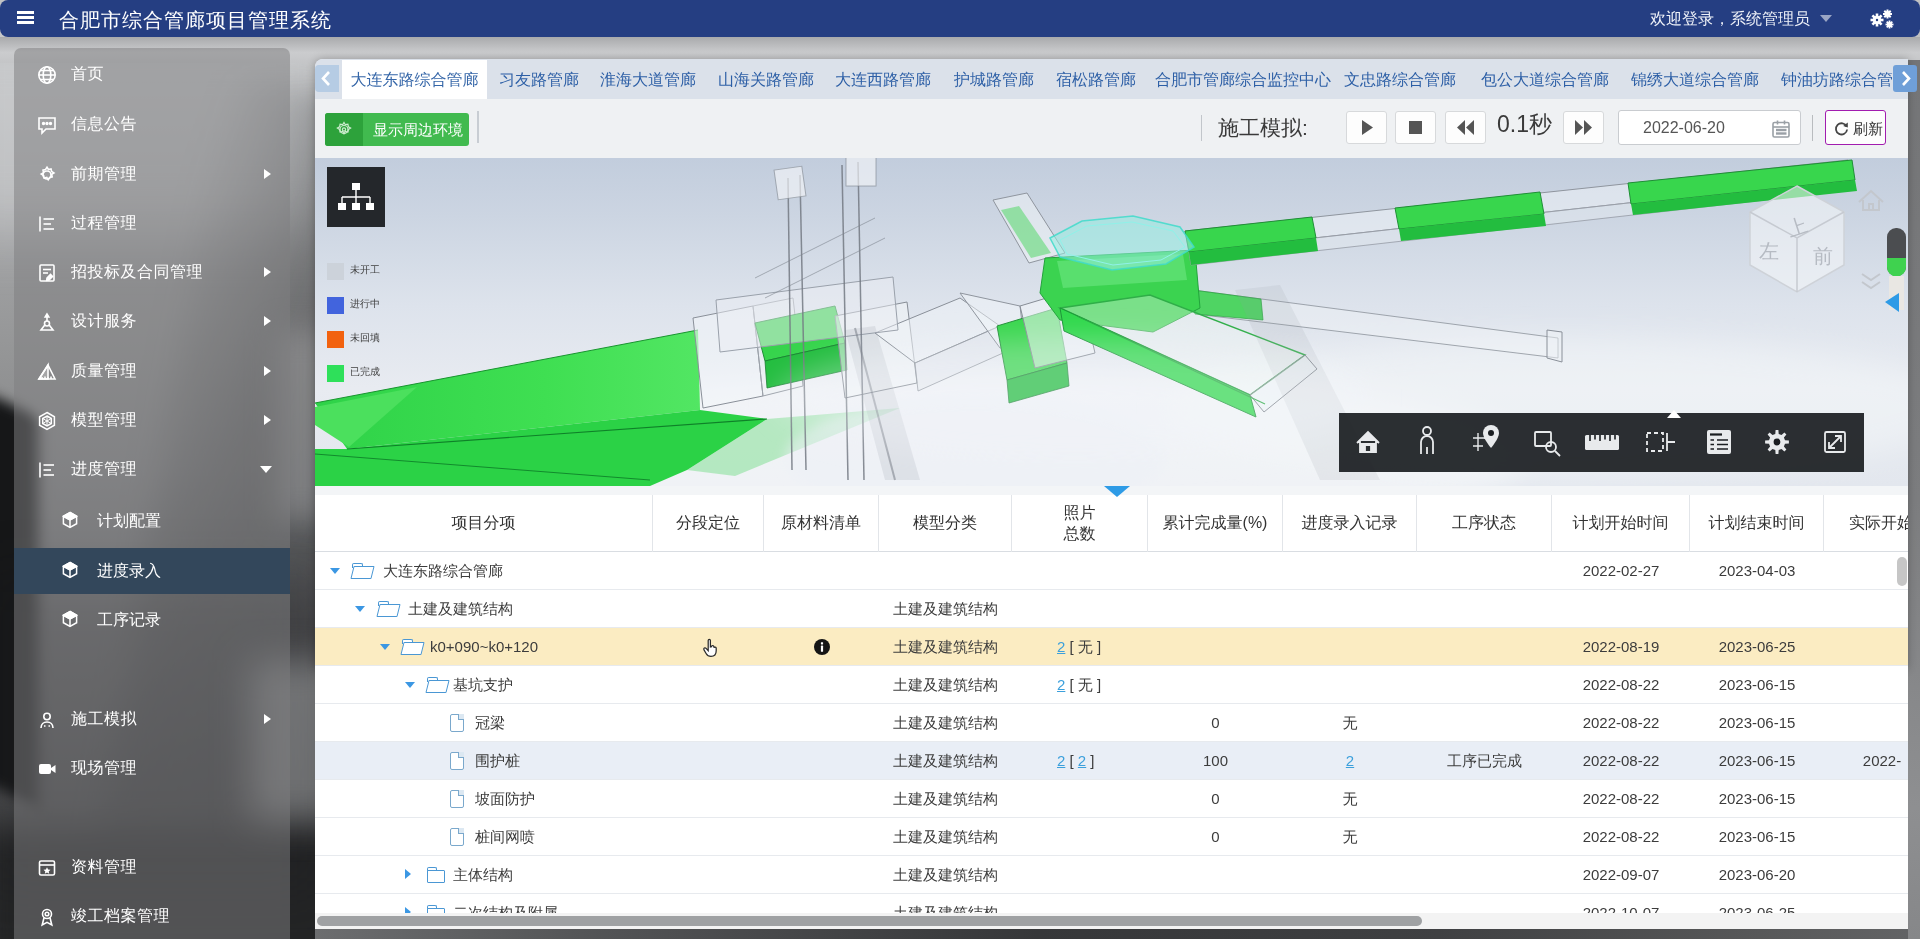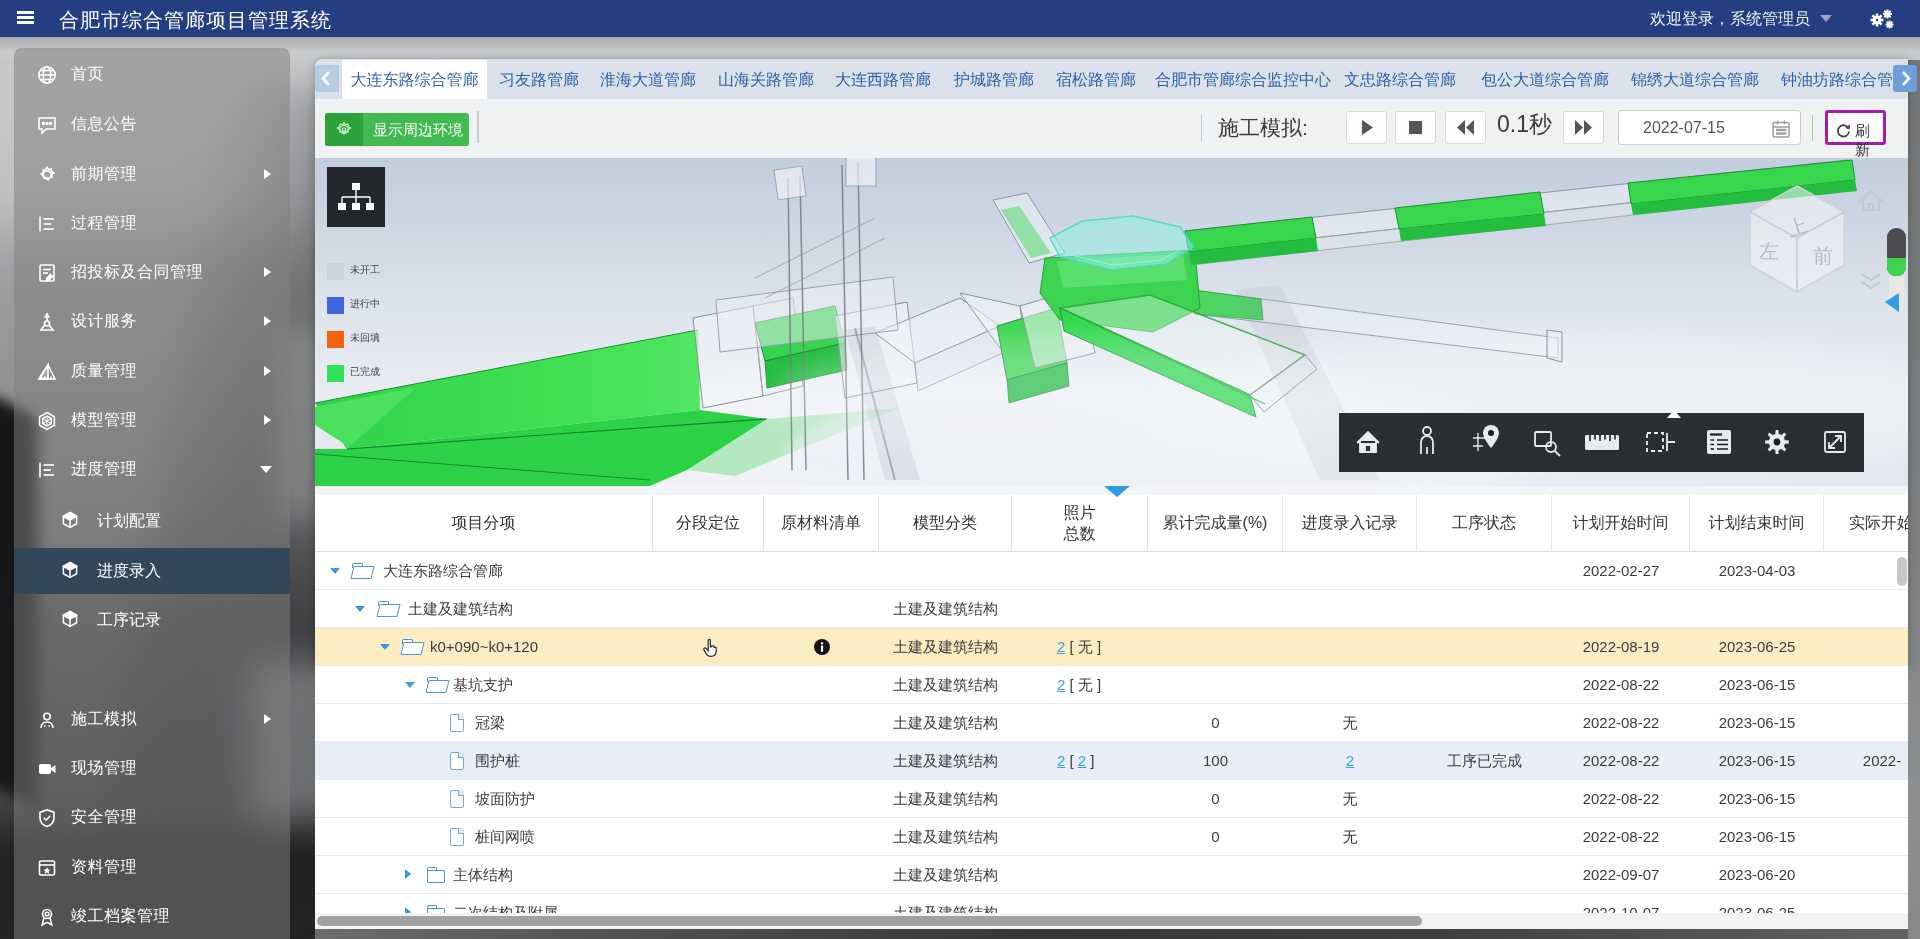--- a/index.html
+++ b/index.html
@@ -19,21 +19,21 @@
 #backdrop .dbotl { position:absolute; left:-20px; top:830px; width:370px; height:130px; background:#232425; filter:blur(16px); }
 #backdrop .dlow { position:absolute; left:-10px; top:575px; width:330px; height:320px; background:rgba(28,29,31,0.28); filter:blur(26px); }
 #backdrop .lblob2 { position:absolute; left:278px; top:330px; width:46px; height:190px; background:rgba(158,159,161,0.55); filter:blur(15px); }
 #backdrop .lblob { position:absolute; left:250px; top:660px; width:90px; height:160px; background:rgba(150,151,153,0.6); filter:blur(18px); }
 #backdrop .bshape4 { position:absolute; left:315px; top:929px; width:1605px; height:10px;
   background:linear-gradient(90deg,#6c6d6f 0%, #525355 18%, #363739 45%, #3f4042 70%, #575859 90%, #636466 100%); }
 #backdrop .bshape5 { position:absolute; left:1908px; top:60px; width:12px; height:879px;
   background:linear-gradient(180deg,#747577 0%, #7c7d7f 50%, #8e8f91 85%, #868789 100%); }
 
 
-#header { left:0; top:0; width:1920px; height:37px; background:#253e82; color:#fff; z-index:30; }
+#header { left:0; top:0; width:1920px; height:37px; background:#253e82; color:#fff; z-index:30;border-radius:8px; }
 #header .burger { position:absolute; left:17px; top:11px; width:17px; height:14px; }
 #header .burger i { position:absolute; left:0; width:17px; height:3px; background:#fff; }
 #header .title { position:absolute; left:59px; top:7px; font-size:20px; letter-spacing:1px; color:#fff; }
 #header .welcome { position:absolute; left:1650px; top:9px; font-size:16px; color:#eef1f8; }
 #header .caret { position:absolute; left:1820px; top:15px; width:0; height:0; border:6px solid transparent; border-top:7px solid #9aa5c4; }
 #header .gears { position:absolute; left:1868px; top:7px; }
 
 
 #sidebar { left:14px; top:48px; width:276px; height:891px; background:rgba(126,127,129,0.52); border-radius:7px 7px 0 0; z-index:20; color:#fff; }
 .mi { position:absolute; left:0; width:276px; height:49px; }
@@ -61,21 +61,21 @@
 #greenbtn { position:absolute; left:10px; top:14px; width:144px; height:33px; background:#41ba4f; border-radius:3px; color:#fff; }
 #greenbtn .gic { position:absolute; left:0; top:0; width:38px; height:33px; background:#2da23b; border-radius:3px 0 0 3px; }
 #greenbtn .gtx { position:absolute; left:48px; top:8px; font-size:15px; }
 #toolrow .vsep { position:absolute; left:162px; top:12px; width:2px; height:32px; background:#c8cdd3; }
 #simlabel { position:absolute; left:903px; top:15px; font-size:21px; color:#3a3a3a; }
 .tbtn { position:absolute; top:12px; width:41px; height:33px; background:#fdfdfd; border:1px solid #d7d9db; border-radius:3px; }
 #speedtx { position:absolute; left:1182px; top:10px; font-size:23px; color:#3a3a3a; }
 #datebox { position:absolute; left:1303px; top:11px; width:183px; height:35px; background:#fff; border:1px solid #c9ccd0; border-radius:3px; }
 #datebox .dtx { position:absolute; left:24px; top:8px; font-size:16px; color:#555; }
 #toolrow .vsep2 { position:absolute; left:1497px; top:16px; width:1px; height:26px; background:#b9bcbf; }
-#refreshbtn { position:absolute; left:1510px; top:11px; width:61px; height:35px; background:#fdfdfd; border:3px solid #a21caf; border-radius:3px; }
+#refreshbtn { position:absolute; left:1510px; top:11px; width:61px; height:35px; background:#fdfdfd; border:1px solid #a21caf; border-radius:3px; }
 #refreshbtn .rtx { position:absolute; left:27px; top:9px; font-size:15px; color:#333; }
 
 
 #viewport { position:absolute; left:0; top:99px; width:1593px; height:328px; overflow:hidden;
   background:linear-gradient(180deg,#c2cddd 0%, #ccd5e2 18%, #dde3ec 45%, #e8ebf1 70%, #e3e7ee 100%); }
 
 
 .lgd { position:absolute; left:12px; width:200px; height:17px; }
 .lgd .sw { position:absolute; left:0; top:0; width:17px; height:17px; }
 .lgd .lt { position:absolute; left:23px; top:0px; font-size:10px; color:#3f3f3f; }
@@ -301,27 +301,20 @@
       <div class="tx">施工模拟</div>
       <div class="arr"></div>
     </div>
   <div class="mi" style="top:696px">
       <div class="ic"><svg width="22" height="22" viewBox="0 0 22 22" fill="#fff">
           <rect x="3" y="6" width="12" height="10" rx="2"></rect>
           <path d="M15 10 l4.5-3 v8 L15 12 z"></path>
         </svg></div>
       <div class="tx">现场管理</div>
     </div>
-  <div class="mi" style="top:745px">
-      <div class="ic"><svg width="22" height="22" viewBox="0 0 22 22" fill="none" stroke="#fff" stroke-width="1.6">
-          <path d="M11 2.8 l7 2.6 v5.4 c0 4.4-3 7.4-7 8.7 -4-1.3-7-4.3-7-8.7 V5.4 z"></path>
-          <path d="M7.8 10.8 l2.3 2.4 4.2-4.4"></path>
-        </svg></div>
-      <div class="tx">安全管理</div>
-    </div>
   <div class="mi" style="top:795px">
       <div class="ic"><svg width="22" height="22" viewBox="0 0 22 22" fill="none" stroke="#fff" stroke-width="1.6">
           <rect x="3.5" y="4" width="15" height="14" rx="1.5"></rect>
           <path d="M3.5 8 h15"></path>
           <path d="M11 10.2 l1.1 2.2 2.4.3 -1.8 1.7 .5 2.4 -2.2-1.2 -2.2 1.2 .5-2.4 -1.8-1.7 2.4-.3 z" fill="#fff" stroke="none"></path>
         </svg></div>
       <div class="tx">资料管理</div>
     </div>
   <div class="mi" style="top:844px">
       <div class="ic"><svg width="22" height="22" viewBox="0 0 22 22" fill="none" stroke="#fff" stroke-width="1.6">
@@ -375,21 +368,21 @@
     <div class="tbtn" style="left:1130px;"><svg width="39" height="31">
           <polygon points="19,8 19,23 11,15.5" fill="#555"></polygon>
           <polygon points="28,8 28,23 20,15.5" fill="#555"></polygon>
         </svg></div>
     <div id="speedtx">0.1秒</div>
     <div class="tbtn" style="left:1248px;"><svg width="39" height="31">
           <polygon points="11,8 11,23 19,15.5" fill="#555"></polygon>
           <polygon points="20,8 20,23 28,15.5" fill="#555"></polygon>
         </svg></div>
     <div id="datebox">
-        <div class="dtx">2022-07-15</div>
+        <div class="dtx">2022-06-20</div>
         <svg style="position:absolute;left:152px;top:8px" width="20" height="20" viewBox="0 0 20 20" fill="none" stroke="#9aa0a6" stroke-width="1.6">
           <rect x="2" y="3.5" width="16" height="14.5" rx="1.5"></rect>
           <line x1="2" y1="8" x2="18" y2="8"></line>
           <line x1="6.5" y1="1.5" x2="6.5" y2="5.5"></line>
           <line x1="13.5" y1="1.5" x2="13.5" y2="5.5"></line>
           <g stroke-width="2.4">
             <line x1="5" y1="11" x2="15.5" y2="11"></line>
             <line x1="5" y1="14.5" x2="15.5" y2="14.5"></line>
           </g>
         </svg>

